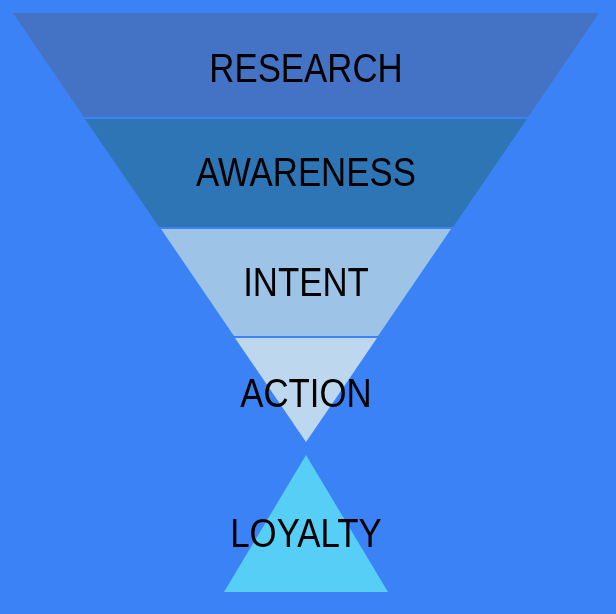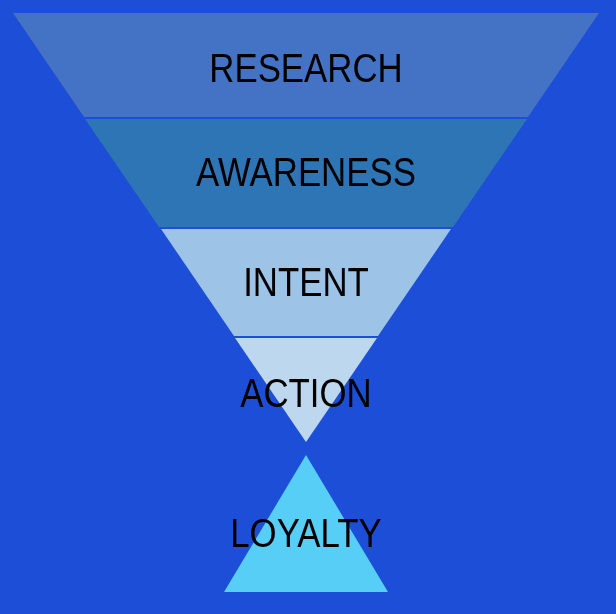--- a/index.html
+++ b/index.html
@@ -4,21 +4,21 @@
 <style>
   html, body {
     margin: 0;
     padding: 0;
     background: #ffffff;
   }
   .canvas {
     position: relative;
     width: 616px;
     height: 614px;
-    background: #1d4ed8;
+    background: #3b82f6;
     overflow: hidden;
     font-family: "Liberation Sans", sans-serif;
   }
   .shape {
     position: absolute;
     left: 0;
     top: 0;
     width: 616px;
     height: 614px;
   }

